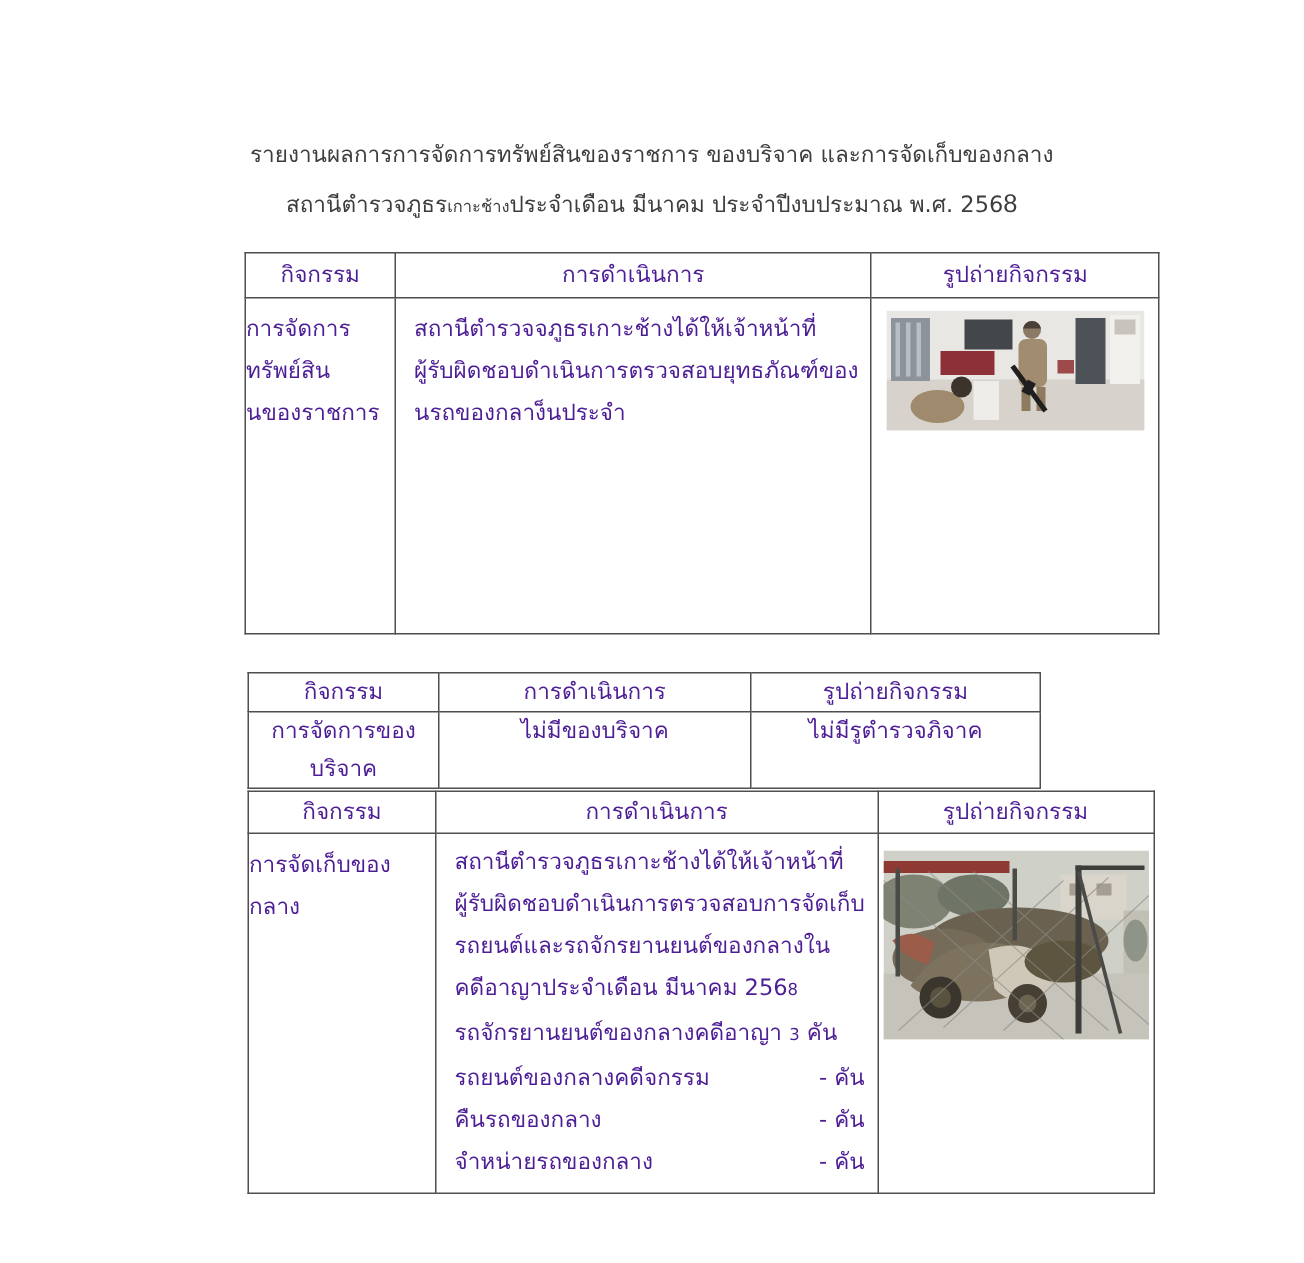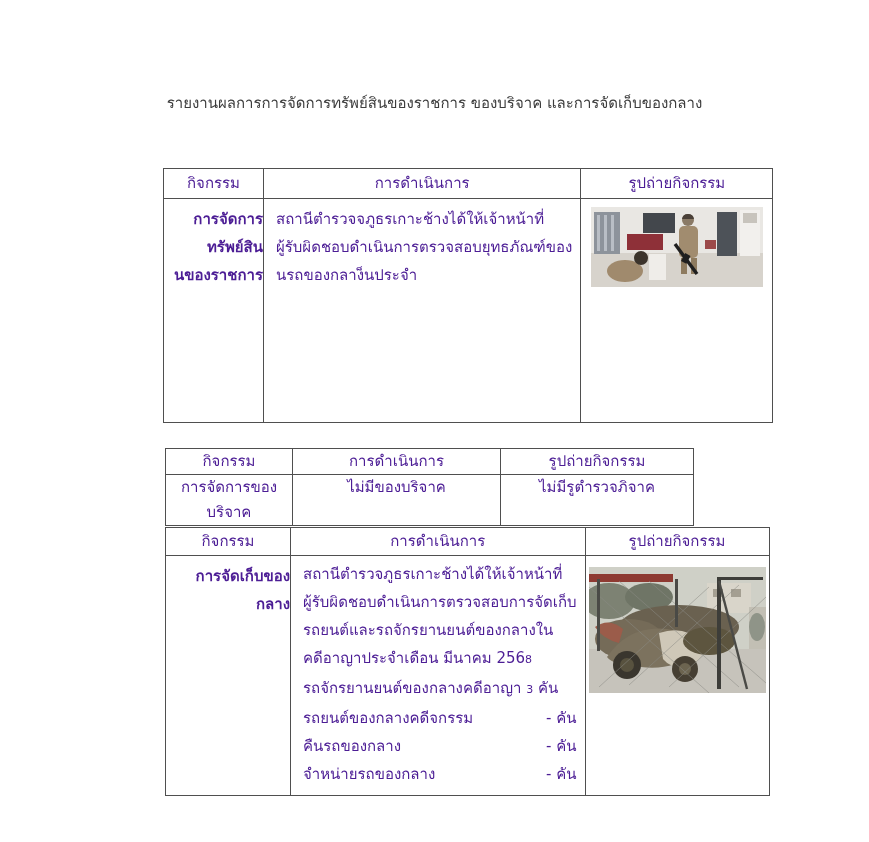--- a/index.html
+++ b/index.html
@@ -30,34 +30,37 @@
   .t2 th { height:26px; }
   .t2 th .hcell { line-height:25px; }
   .t2 td { height:26px; text-align:center; }
   .t2 td .ccell { line-height:25px; }
 
   .t3 { left:165px; top:527px; }
   .t3 th { height:28px; }
   .t3 th .hcell { line-height:27px; }
   .t3 td { height:240px; }
 
-  .act-cell { text-align:right; padding-top:6px; line-height:28px;font-weight:bold; }
+  .act-cell { text-align:left; padding-top:6px; line-height:28px; }
   .op-cell  { padding:6px 8px 0 12px; line-height:28px; }
   .op-line  { white-space:nowrap; }
   .stat-line { display:flex; justify-content:space-between; white-space:nowrap; }
   .small-num { font-size:11px; }
   .photo-wrap { display:flex; justify-content:center; padding-top:8px; }
   .photo-frame { display:block; }
 </style>
 </head>
 <body>
 
 <div class="sheet">
 
   <div class="title-line title-1">รายงานผลการการจัดการทรัพย์สินของราชการ ของบริจาค และการจัดเก็บของกลาง</div>
+  <div class="title-line title-2">
+    <span>สถานีตำรวจภูธร</span><span class="station-small">เกาะช้าง</span><span>ประจำเดือน มีนาคม ประจำปีงบประมาณ พ.ศ. 256</span><span class="year-digit">8</span>
+  </div>
 
   <table class="doc-table t1">
     <colgroup>
         <col style="width:100px">
         <col style="width:240px">
         <col style="width:192px">
       </colgroup>
     <thead>
       <tr>
         <th>

